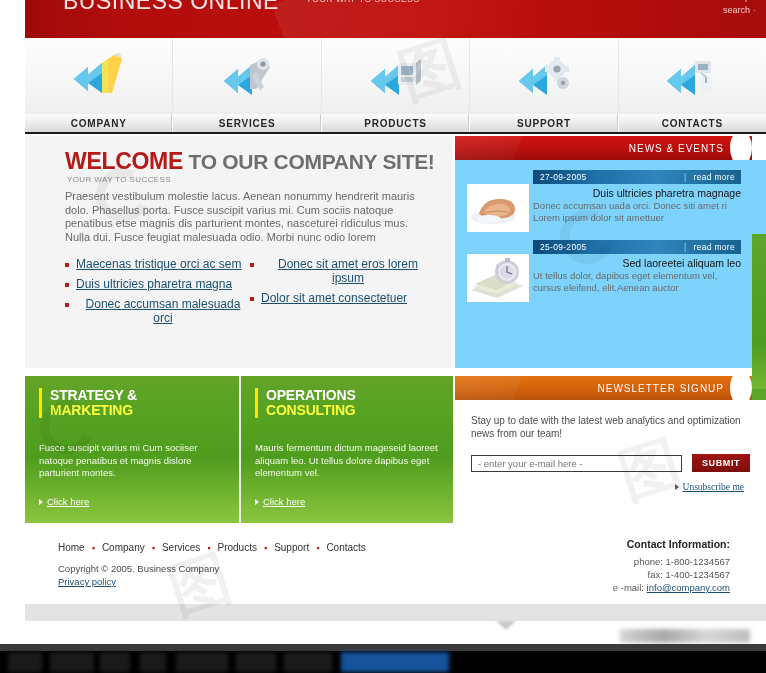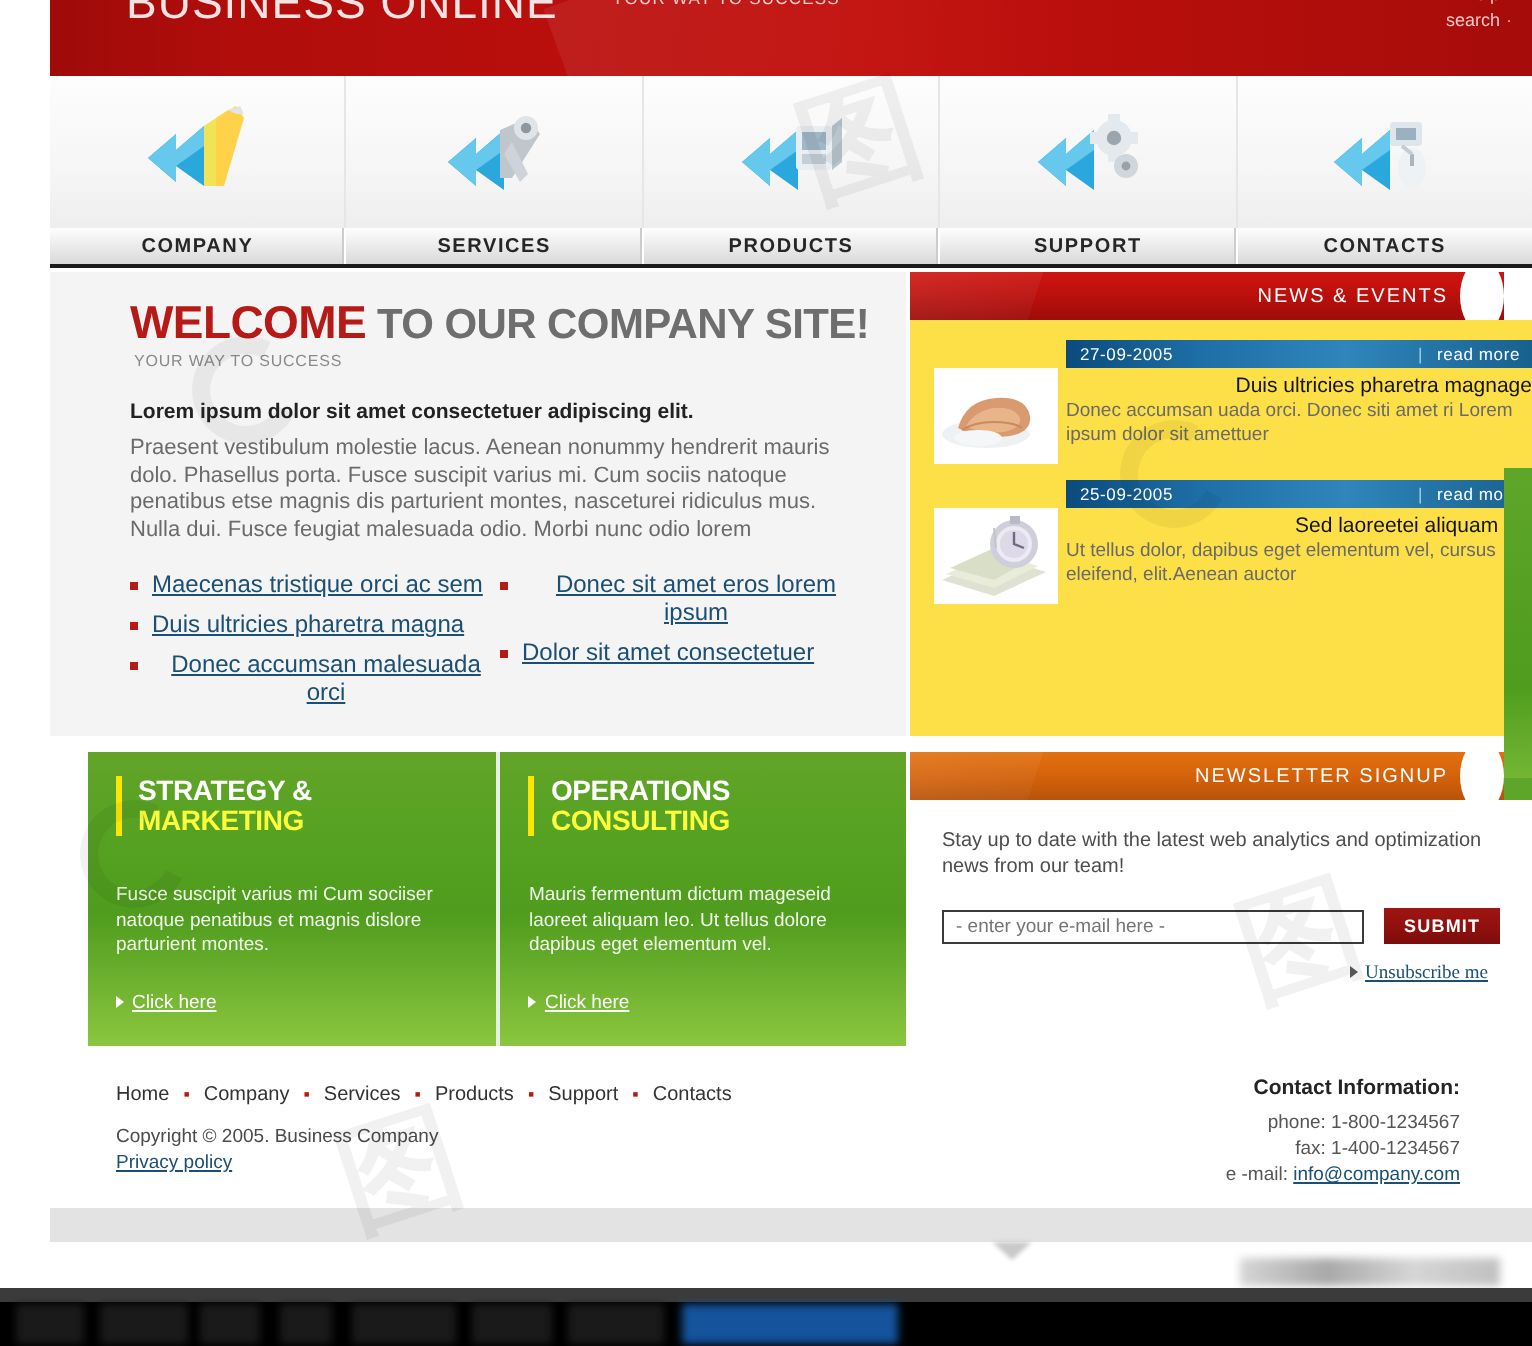--- a/index.html
+++ b/index.html
@@ -159,21 +159,21 @@
     font-size: 12px;
     text-align: center;
   }
   .sq {
     width: 4px; height: 4px; background: #b51a17;
     margin-right: 7px; flex: 0 0 auto; position: relative; top: -1px;
   }
   .linkrow a { color: #1b4f73; text-decoration: underline; }
 
   
-  .greens { display: flex; margin-top: 8px; margin-left: 19px; }
+  .greens { display: flex; margin-top: 8px; }
   .greenbox {
     width: 214px; height: 147px;
     background: linear-gradient(180deg, #63a328 0%, #58a323 22%, #4f9c1e 55%, #8bc63f 100%);
     position: relative;
     color: #ffffff;
     padding: 12px 14px 0 14px;
   }
   .greenbox.b2 { border-left: 2px solid #e9efe2; }
   .gb-title {
     border-left: 3px solid #ffe600;
@@ -222,23 +222,23 @@
   }
   .panelhead.red .notch { background: #ffffff; }
   .panelhead.orange .notch { background: #ffffff; }
   .panelhead .capend {
     position: absolute; right: 0; top: 0; width: 14px; height: 24px;
     background: #ffffff;
   }
   .panelhead.orange .capend { background: #5ea62a; }
 
   .newsbody {
-    background: #fde047;
+    background: #7dd3fc;
     height: 208px;
-    padding: 10px 0 0 12px;
+    padding: 10px 25px 0 12px;
   }
   .newsitem { display: flex; margin-bottom: 8px; }
   .thumb { width: 66px; flex: 0 0 66px; padding-top: 14px; }
   .thumbimg { width: 62px; height: 48px; display: block; }
   .newsmain { flex: 1 1 auto; }
   .datebar {
     height: 14px;
     background: linear-gradient(90deg,#0b4b7c 0%, #1d6ea5 28%, #2f86bb 60%, #17618f 100%);
     display: flex; align-items: center;
     color: #ffffff; font-size: 8.5px;
@@ -469,21 +469,20 @@
     <div class="content">
 
       <div class="colL">
 
         <div class="welcomebox">
           <div class="welcome-h">
             <span class="red">WELCOME</span><span> TO OUR COMPANY SITE!</span>
           </div>
           <div class="welcome-sub">YOUR WAY TO SUCCESS</div>
 
-          <div class="lead">Lorem ipsum dolor sit amet consectetuer adipiscing elit.</div>
           <div class="para">Praesent vestibulum molestie lacus. Aenean nonummy hendrerit mauris dolo. Phasellus porta. Fusce suscipit varius mi. Cum sociis natoque penatibus etse magnis dis parturient montes, nasceturei ridiculus mus. Nulla dui. Fusce feugiat malesuada odio. Morbi nunc odio lorem</div>
 
           <div class="linkcols">
             <div class="linkcol">
               <div class="linkrow">
                 <span class="sq"></span>
                 <a href="#">Maecenas tristique orci ac sem</a>
               </div>
               <div class="linkrow">
                 <span class="sq"></span>

